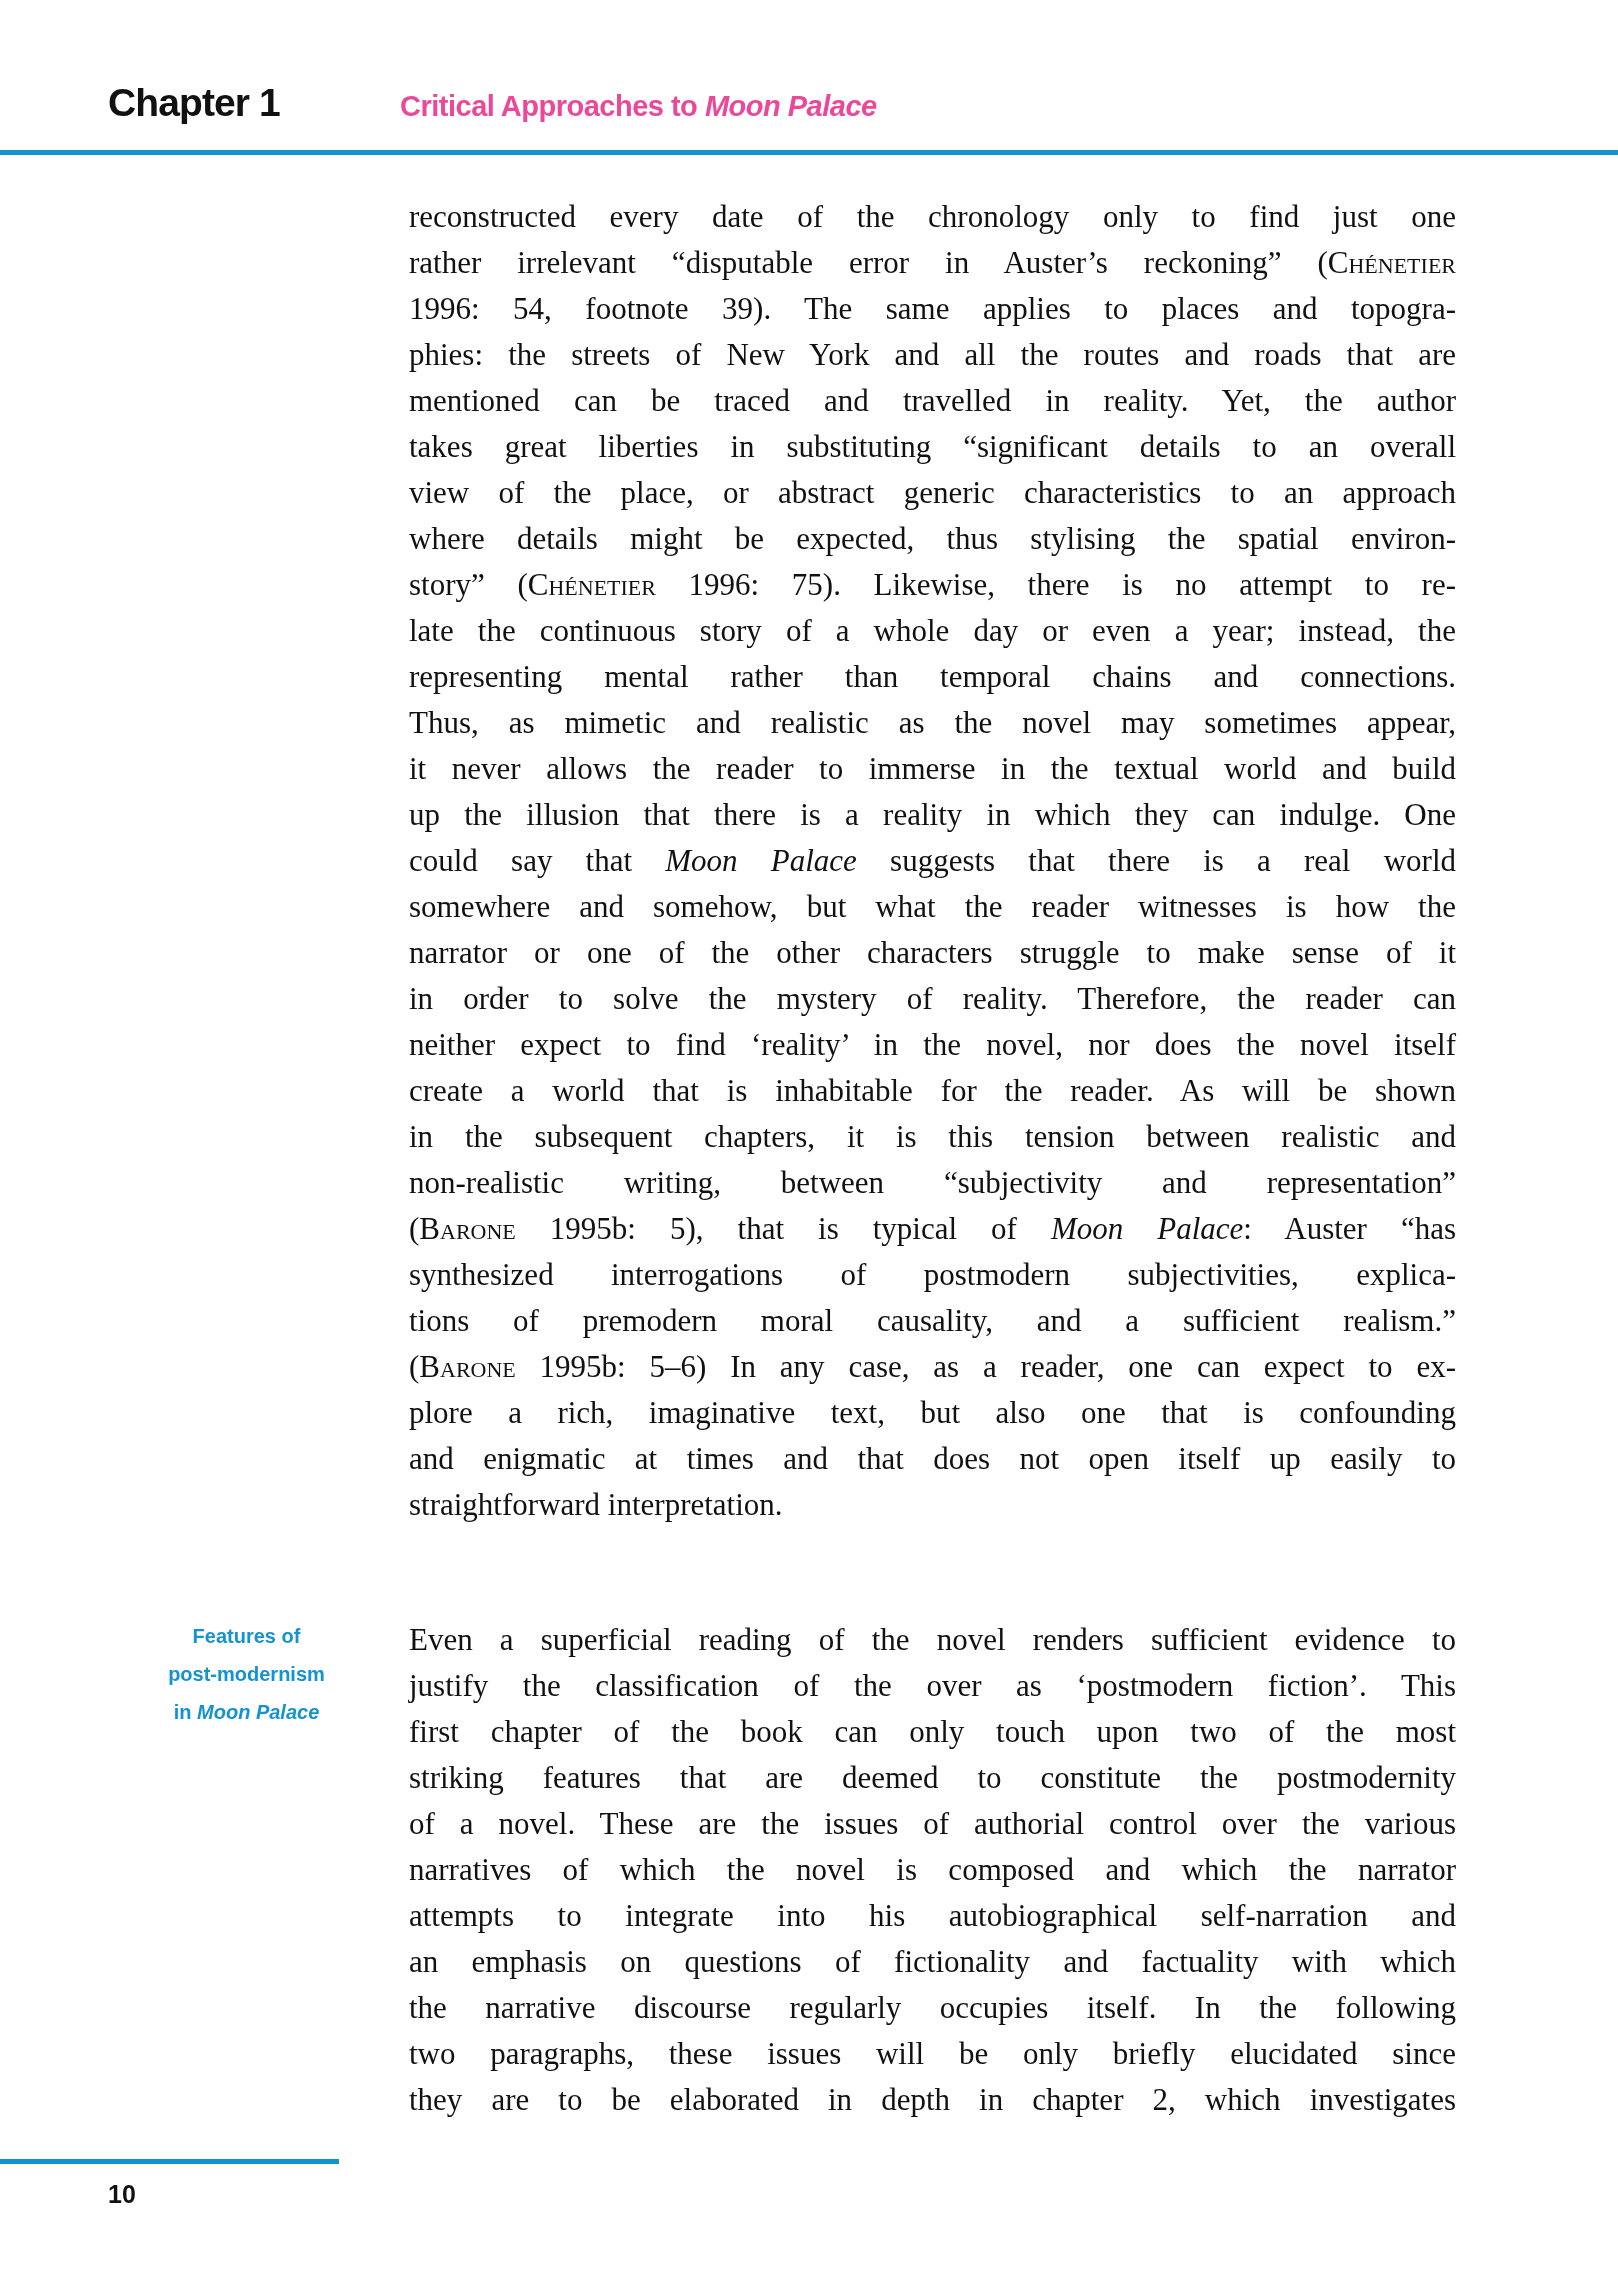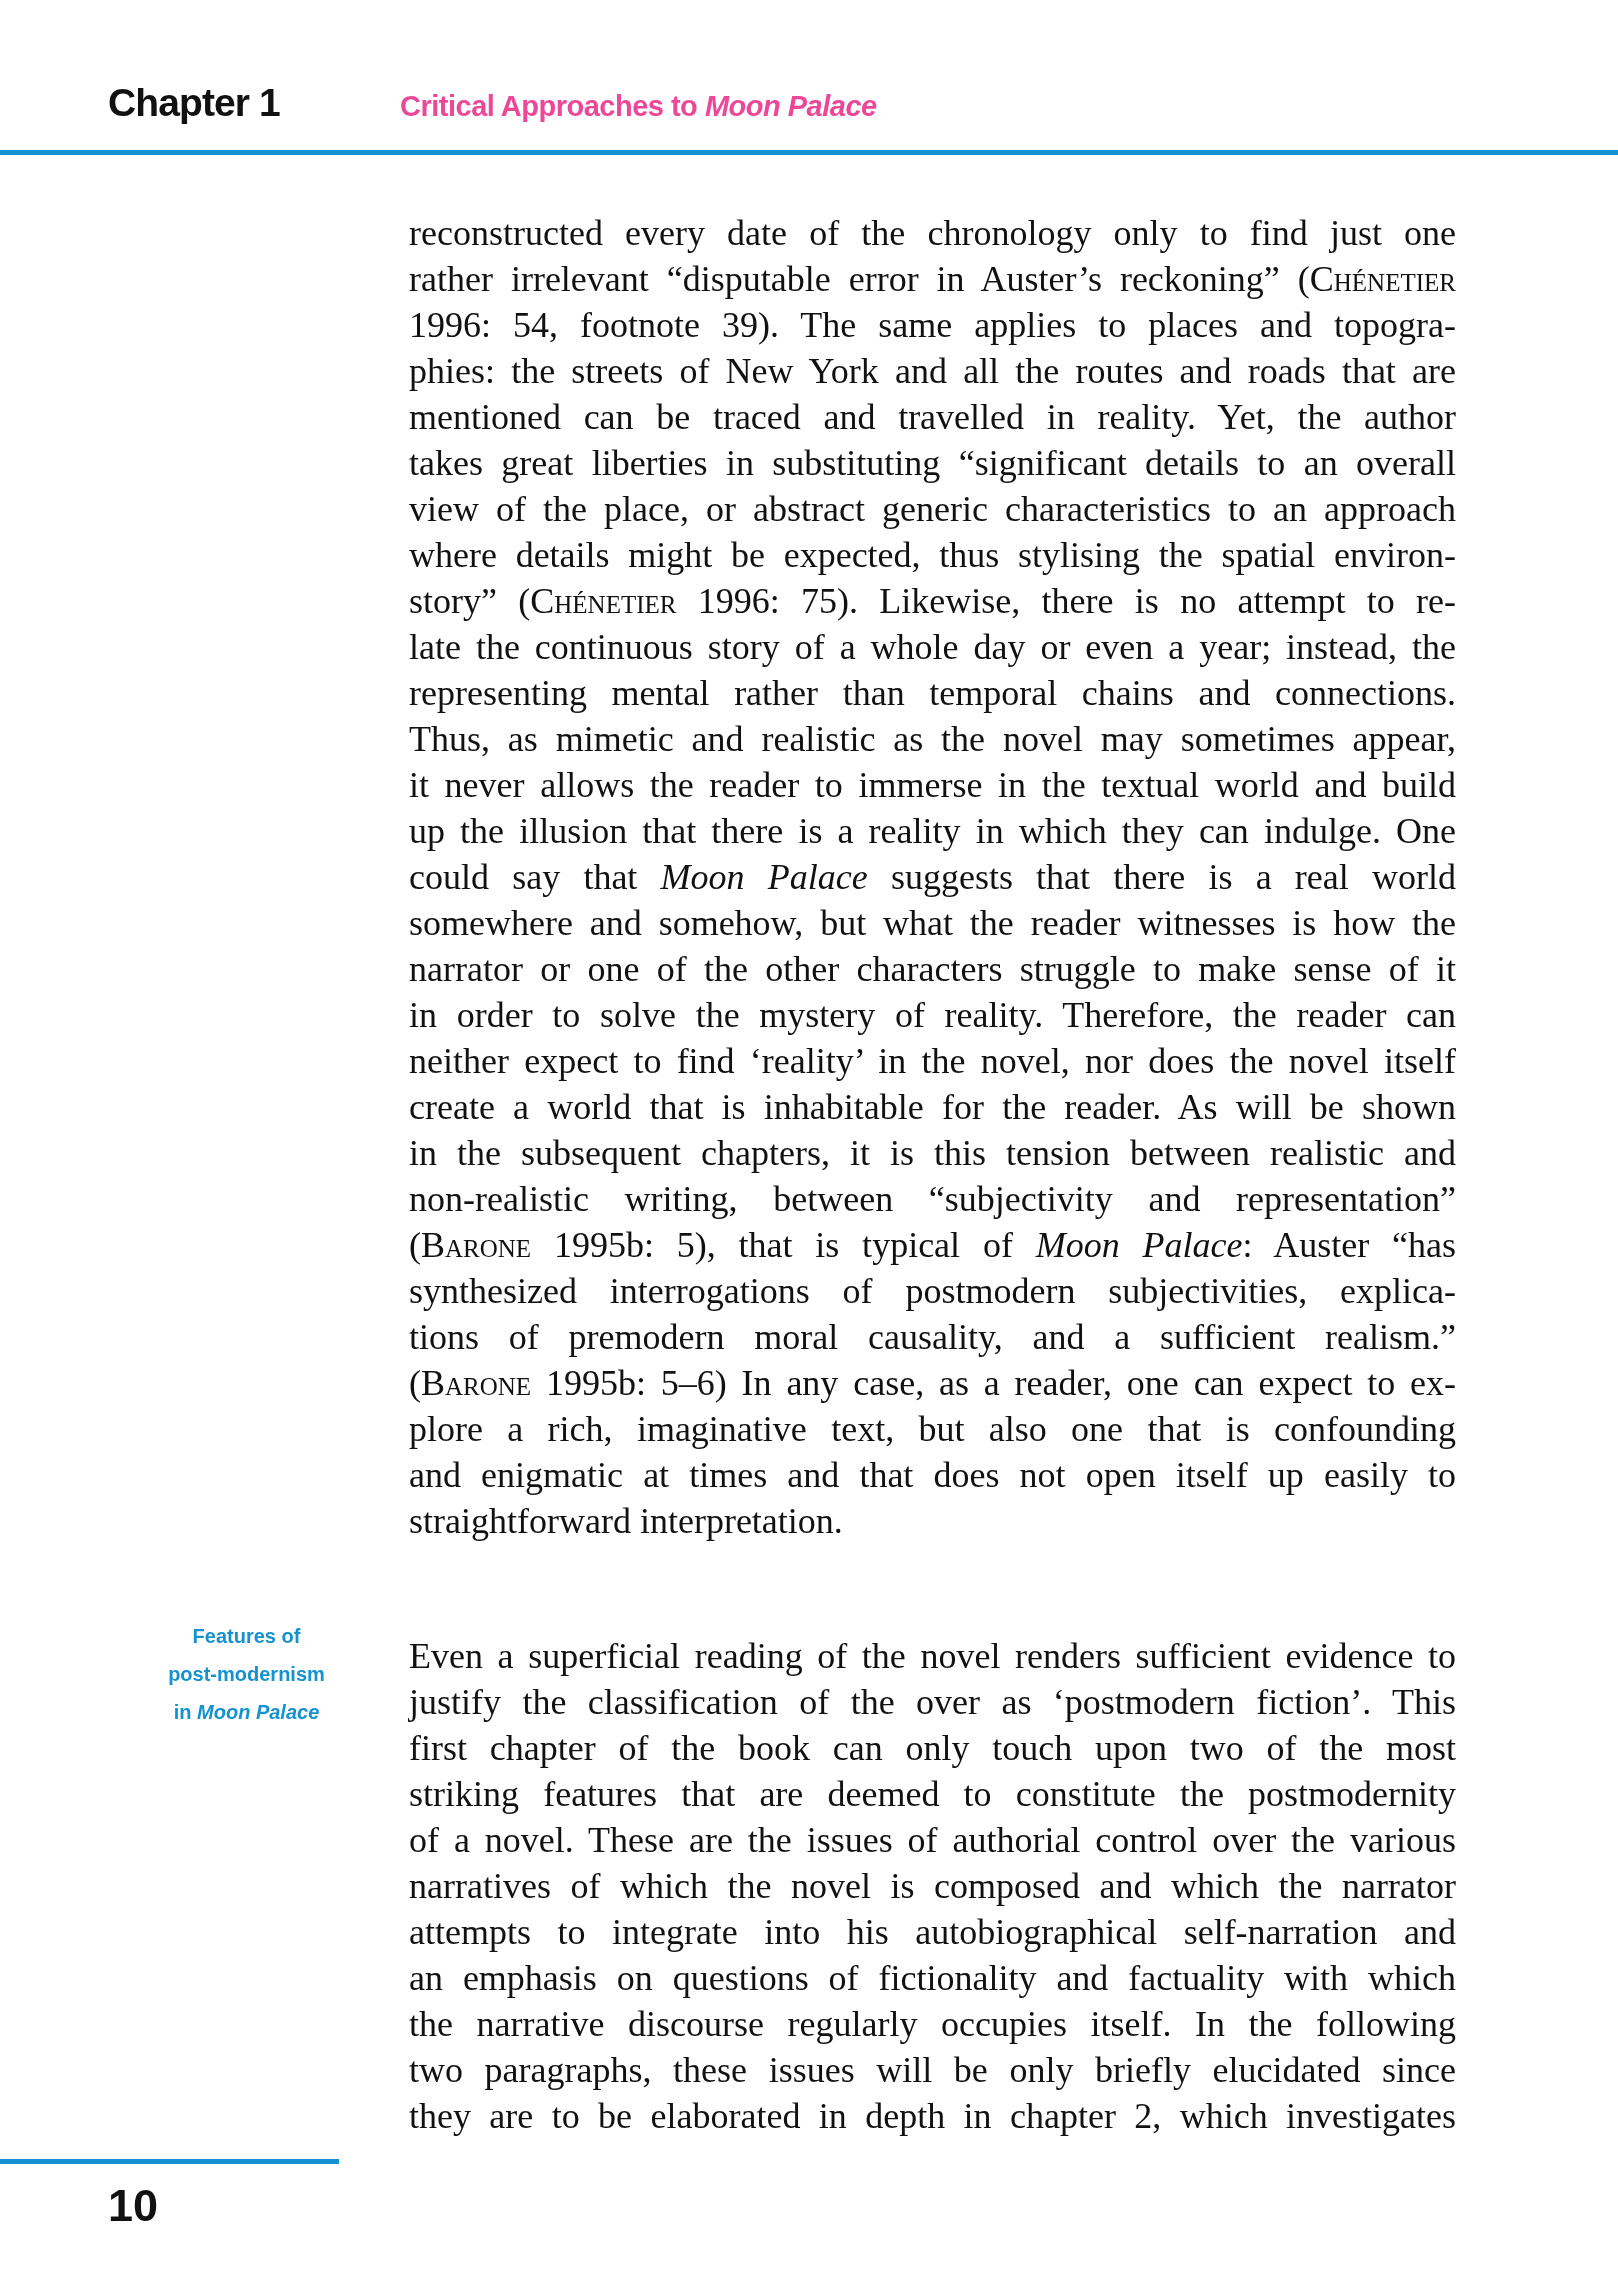--- a/index.html
+++ b/index.html
@@ -51,26 +51,25 @@
       width: 1619px;
       height: 4.6px;
       background: #1592d0;
     }
 
     .body-text {
       position: absolute;
       left: 409px;
       width: 1047px;
       font-family: "Liberation Serif", serif;
-      font-size: 36px;
+      font-size: 31px;
       line-height: 46px;
       color: #111111;
       text-align: justify;
       hyphens: manual;
-      margin-top: 16px;
     }
     .body-text .line {
       display: block;
       text-align: justify;
       text-align-last: justify;
       white-space: nowrap;
       height: 46px;
       overflow: visible;
     }
     .body-text .line.last {
@@ -106,21 +105,21 @@
       width: 339px;
       height: 4.6px;
       background: #1592d0;
     }
     .page-number {
       position: absolute;
       left: 108px;
       top: 2180px;
       font-family: "Liberation Sans", sans-serif;
       font-weight: bold;
-      font-size: 45px;
+      font-size: 25px;
       color: #111111;
     }
   </style>
 </head>
 <body>
 
 <div class="running-head">
   <div class="chapter-label">Chapter 1</div>
   <div class="chapter-title"><span>Critical Approaches to </span><em>Moon Palace</em></div>
   <div class="head-rule"></div>

